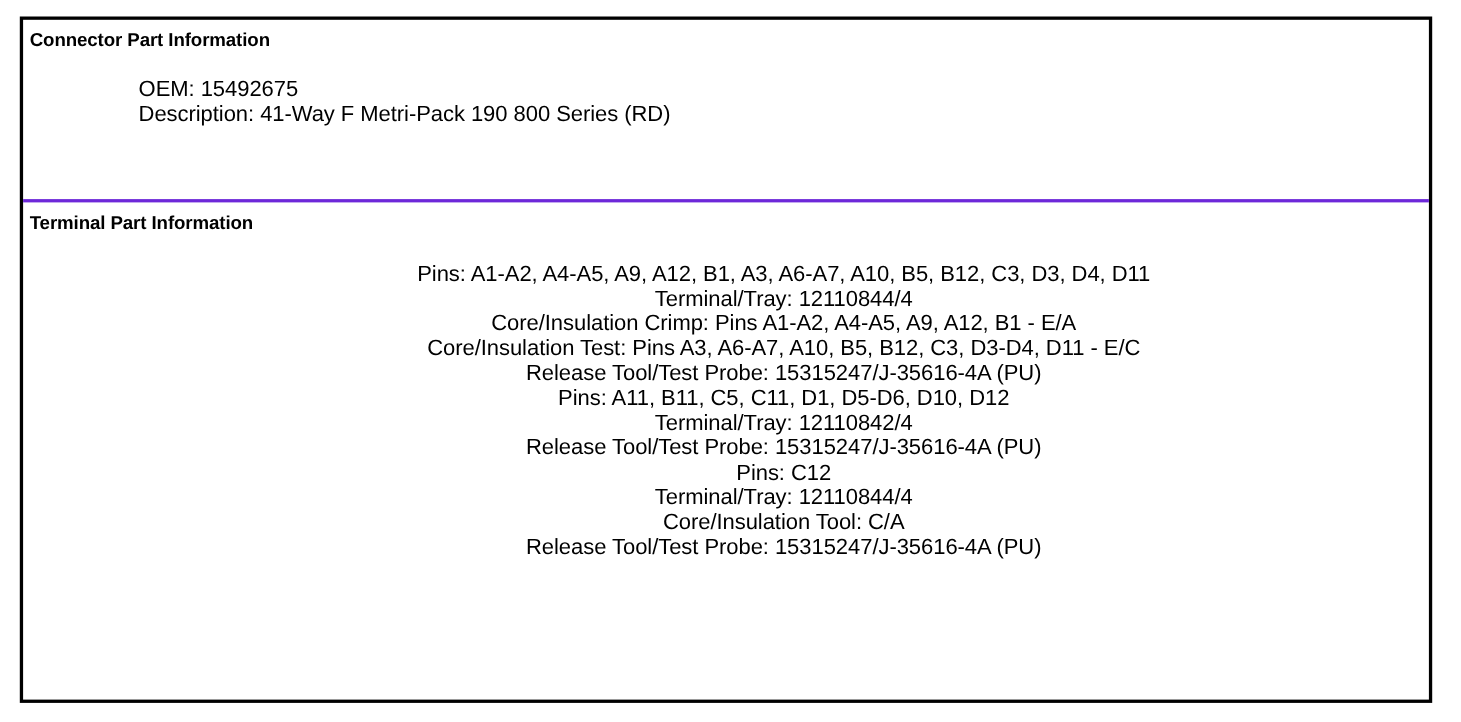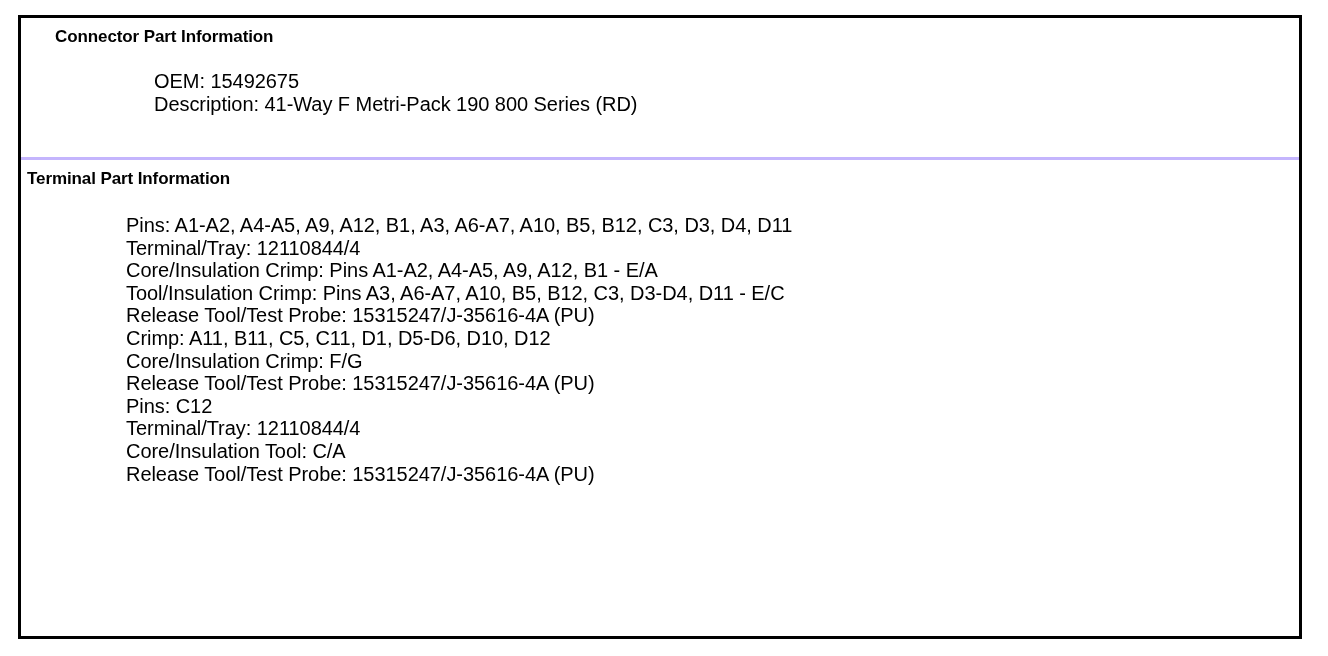--- a/index.html
+++ b/index.html
@@ -24,23 +24,22 @@
     border: 3px solid #000000;
     box-sizing: border-box;
     background: #ffffff;
   }
 
   .section {
     box-sizing: border-box;
   }
 
   .section--connector {
-    height: 142px;
-    border-bottom: 3px solid #c4b5fd;
-    padding-left: 28px;
+    height: 166px;
+    border-bottom: 3px solid #6d28d9;
   }
 
   .section--terminal {
     height: 364px;
   }
 
   .section-title {
     font-size: 17px;
     font-weight: bold;
     line-height: 22px;
@@ -49,20 +48,21 @@
     white-space: nowrap;
   }
 
   .body-block {
     padding-left: 105px;
     padding-top: 22px;
   }
 
   .section--terminal .body-block {
     padding-top: 24px;
+    text-align: center;
   }
 
   .body-line {
     font-size: 20px;
     line-height: 22.6px;
     white-space: nowrap;
     letter-spacing: -0.05px;
   }
 </style>
 </head>
@@ -77,24 +77,24 @@
       <div class="body-line">Description: 41-Way F Metri-Pack 190 800 Series (RD)</div>
     </div>
   </div>
 
   <div class="section section--terminal">
     <div class="section-title">Terminal Part Information</div>
     <div class="body-block">
       <div class="body-line">Pins: A1-A2, A4-A5, A9, A12, B1, A3, A6-A7, A10, B5, B12, C3, D3, D4, D11</div>
       <div class="body-line">Terminal/Tray: 12110844/4</div>
       <div class="body-line">Core/Insulation Crimp: Pins A1-A2, A4-A5, A9, A12, B1 - E/A</div>
-      <div class="body-line">Tool/Insulation Crimp: Pins A3, A6-A7, A10, B5, B12, C3, D3-D4, D11 - E/C</div>
+      <div class="body-line">Core/Insulation Test: Pins A3, A6-A7, A10, B5, B12, C3, D3-D4, D11 - E/C</div>
       <div class="body-line">Release Tool/Test Probe: 15315247/J-35616-4A (PU)</div>
-      <div class="body-line">Crimp: A11, B11, C5, C11, D1, D5-D6, D10, D12</div>
-      <div class="body-line">Core/Insulation Crimp: F/G</div>
+      <div class="body-line">Pins: A11, B11, C5, C11, D1, D5-D6, D10, D12</div>
+      <div class="body-line">Terminal/Tray: 12110842/4</div>
       <div class="body-line">Release Tool/Test Probe: 15315247/J-35616-4A (PU)</div>
       <div class="body-line">Pins: C12</div>
       <div class="body-line">Terminal/Tray: 12110844/4</div>
       <div class="body-line">Core/Insulation Tool: C/A</div>
       <div class="body-line">Release Tool/Test Probe: 15315247/J-35616-4A (PU)</div>
     </div>
   </div>
 
 </div>
 

